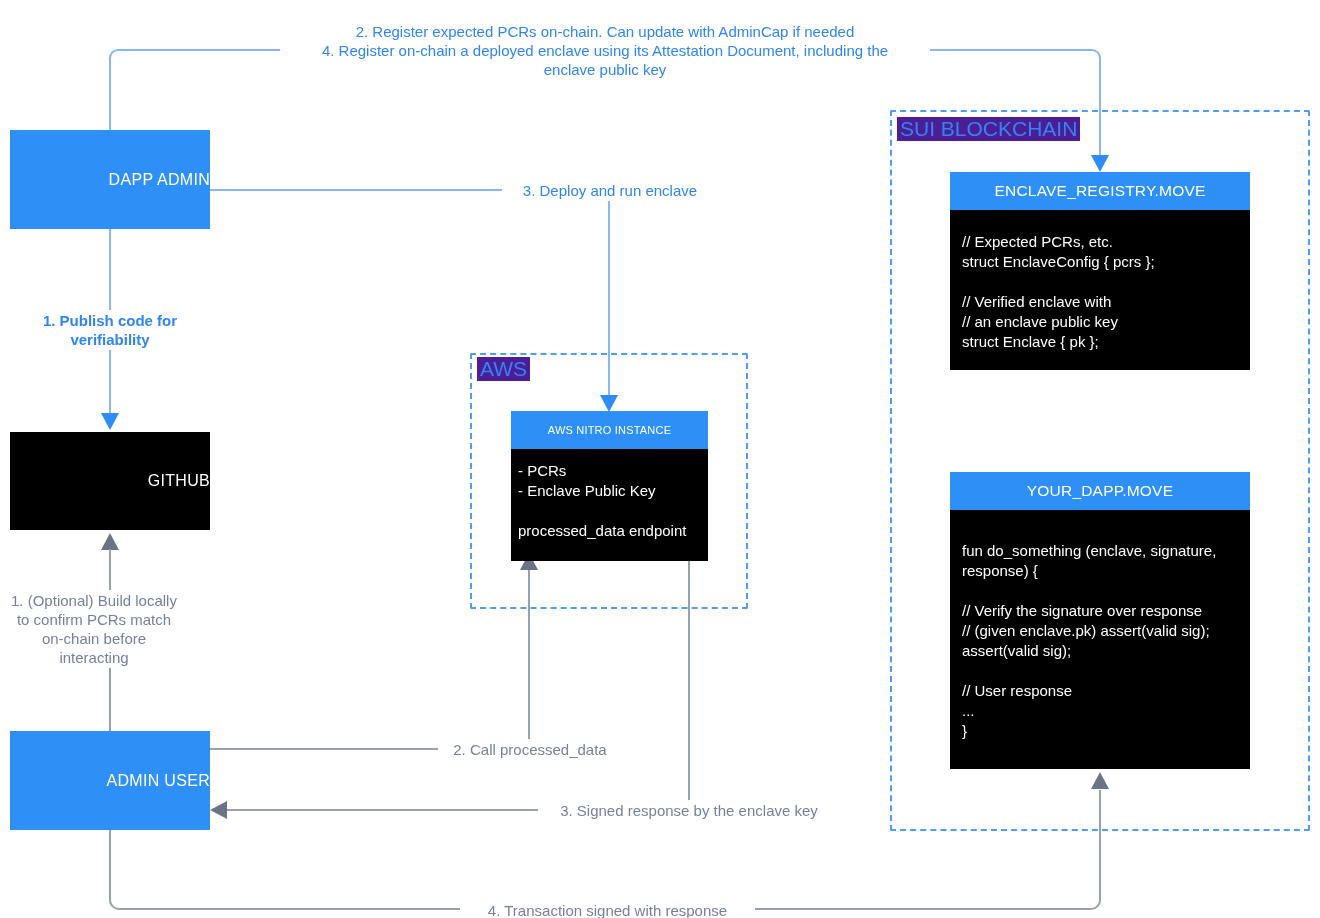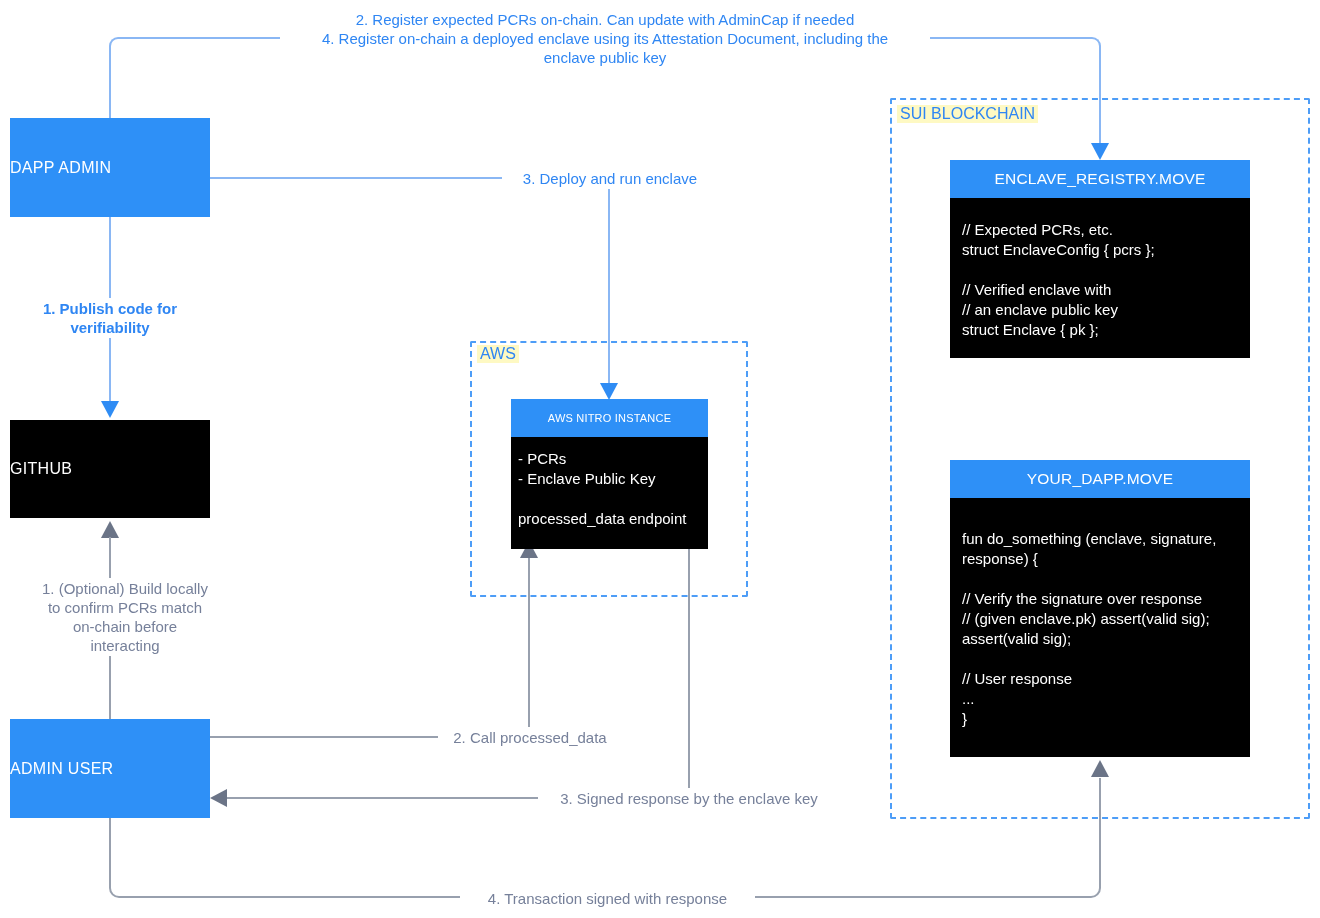--- a/index.html
+++ b/index.html
@@ -1,36 +1,36 @@
 <!DOCTYPE html>
 <html style="--node_blue: #2e90f7; --node_black: #000000; --line_blue: #8ab7f4; --arrow_blue: #2f8cf4; --text_blue: #2f86f3; --line_gray: #98a0ae; --arrow_gray: #6b7487; --text_gray: #76809a; --dash_blue: #4d9df7; --background: #ffffff;"><head>
 <meta charset="utf-8">
 <style>
   * { margin:0; padding:0; box-sizing:border-box; }
   html,body { background:#fff; }
   #canvas {
     position:relative; width:1320px; height:918px; background:#fff;
     font-family:"Liberation Sans","DejaVu Sans",sans-serif; overflow:hidden;
   }
-  .abs { position:absolute; }
+  .abs { position:absolute;margin-top:12px; }
 
   
-  .node { display:flex; align-items:center; justify-content:flex-start; color:#fff;
+  .node { display:flex; align-items:center; justify-content:flex-end; color:#fff;
           font-size:16px; letter-spacing:.3px; }
   .node-blue  { background:var(--node_blue); }
   .node-black { background:var(--node_black); }
 
   .panel-header { display:flex; align-items:center; justify-content:center;
     background:var(--node_blue); color:#fff; font-size:15.5px; letter-spacing:.2px; }
   .panel-body { background:var(--node_black); color:#fff; font-size:15px; }
   .code-line { min-height:20px; line-height:20px; white-space:pre; }
 
   
   .group-box { border:2px dashed var(--dash_blue); border-radius:2px; }
-  .group-label { color:var(--text_blue); font-size:16px; background:#fef9c3; padding:0 3px; }
+  .group-label { color:var(--text_blue); font-size:21px; background:#4c1d95; padding:0 3px; }
 
   
   .hline-blue { height:2px; background:var(--line_blue); }
   .vline-blue { width:2px;  background:var(--line_blue); }
   .hline-gray { height:2px; background:var(--line_gray); }
   .vline-gray { width:2px;  background:var(--line_gray); }
 
   .corner-tl { border-left:2px solid var(--line_blue); border-top:2px solid var(--line_blue);
                border-top-left-radius:9px; }
   .corner-tr { border-right:2px solid var(--line_blue); border-top:2px solid var(--line_blue);
@@ -71,21 +71,21 @@
   <div class="abs vline-blue" style="left:608px; top:178px; height:206px;"></div>
   <div class="abs arr arr-down-blue" style="left:600px; top:383px;"></div>
   <div class="abs edge-label lbl-blue" style="left:502px; top:168px; width:216px;">3. Deploy and run enclave</div>
 
   <div class="abs vline-blue" style="left:109px; top:217px; height:185px;"></div>
   <div class="abs arr arr-down-blue" style="left:101px; top:401px;"></div>
   <div class="abs edge-label lbl-blue" style="left:30px; top:298px; width:160px;font-weight:bold;">1. Publish code for verifiability</div>
 
   <div class="abs arr arr-up-gray" style="left:101px; top:521px;"></div>
   <div class="abs vline-gray" style="left:109px; top:537px; height:182px;"></div>
-  <div class="abs edge-label lbl-gray" style="left:35px; top:578px; width:180px;">1. (Optional) Build locally to confirm PCRs match on-chain before interacting</div>
+  <div class="abs edge-label lbl-gray" style="left:4px; top:578px; width:180px;">1. (Optional) Build locally to confirm PCRs match on-chain before interacting</div>
 
   <div class="abs hline-gray" style="left:210px; top:736px; width:320px;"></div>
   <div class="abs vline-gray" style="left:528px; top:557px; height:170px;"></div>
   <div class="abs arr arr-up-gray" style="left:520px; top:541px;"></div>
   <div class="abs edge-label lbl-gray" style="left:438px; top:727px; width:184px;text-align:center;">2. Call processed_data</div>
 
   <div class="abs vline-gray" style="left:688px; top:539px; height:250px;"></div>
   <div class="abs hline-gray" style="left:222px; top:797px; width:616px;"></div>
   <div class="abs arr arr-left-gray" style="left:210px; top:789px;"></div>
   <div class="abs edge-label lbl-gray" style="left:538px; top:788px; width:302px;">3. Signed response by the enclave key</div>

